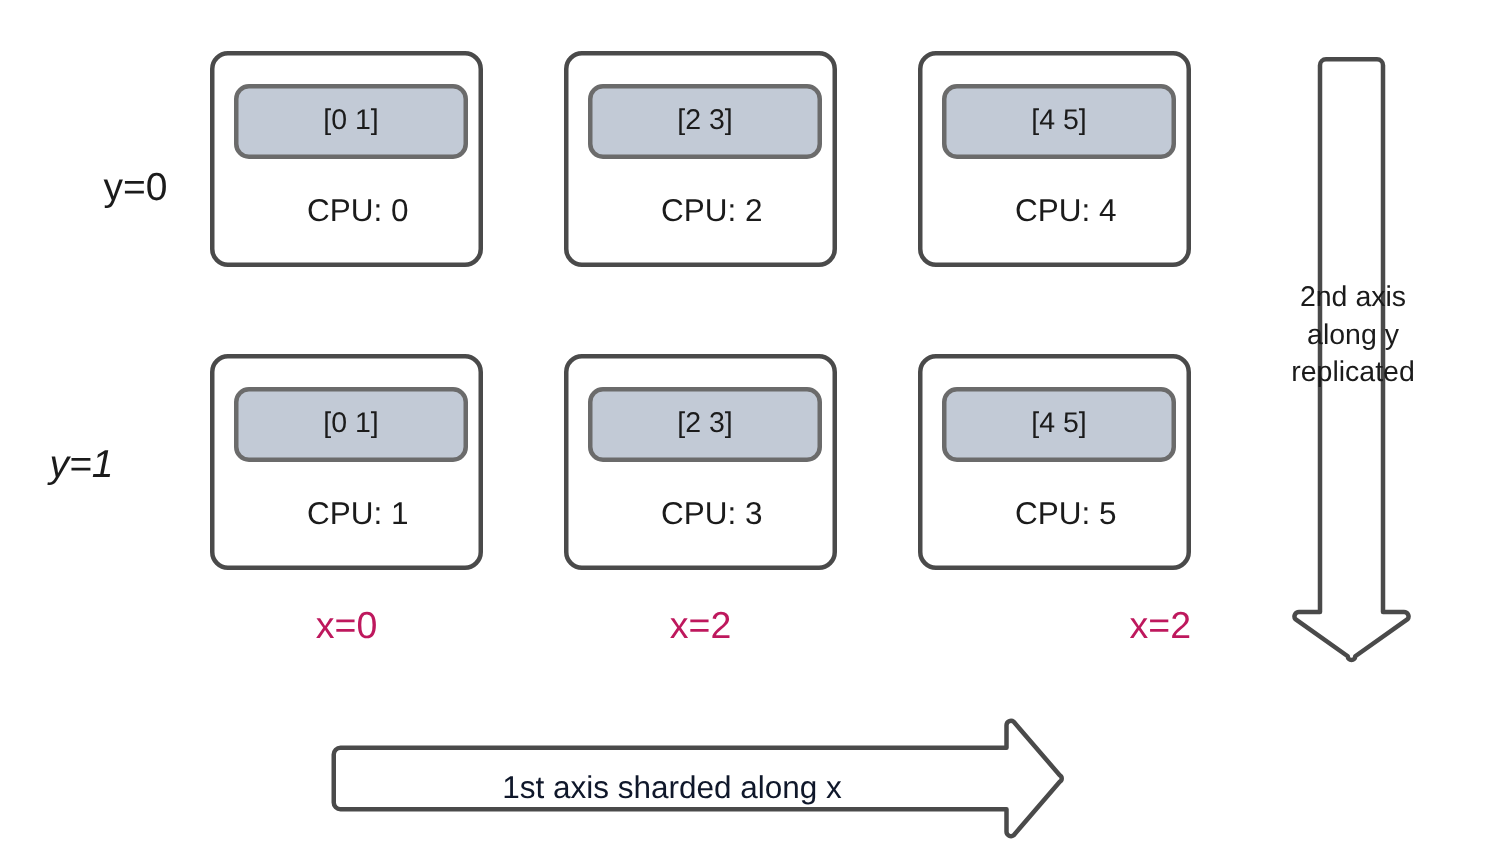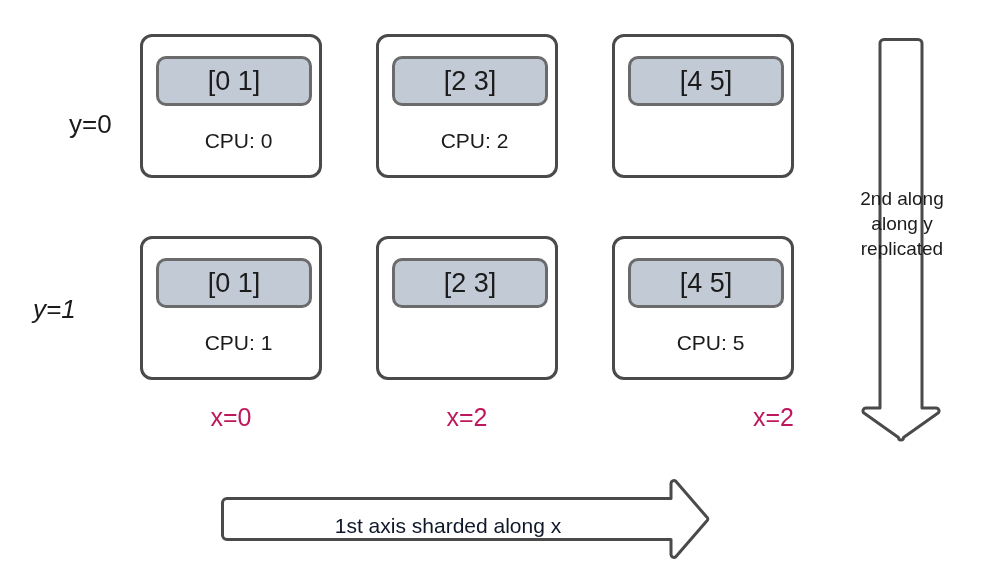--- a/index.html
+++ b/index.html
@@ -51,21 +51,21 @@
     top: 19px;
     width: 156px;
     height: 50px;
     box-sizing: border-box;
     border: 3px solid #6b6b6b;
     border-radius: 10px;
     background: #c2cad6;
     display: flex;
     align-items: center;
     justify-content: center;
-    font-size: 27px;
+    font-size: 19px;
     color: #1b1b1b;
   }
   .cpu-label {
     position: absolute;
     left: 0;
     right: 0;
     top: 92px;
     text-align: center;
     font-size: 21px;
     color: #1b1b1b;
@@ -145,28 +145,30 @@
   <div class="device-box" id="box-r0c0">
     <div class="shard-chip">[0 1]</div>
     <div class="cpu-label">CPU: 0</div>
   </div>
   <div class="device-box" id="box-r0c1">
     <div class="shard-chip">[2 3]</div>
     <div class="cpu-label">CPU: 2</div>
   </div>
   <div class="device-box" id="box-r0c2">
     <div class="shard-chip">[4 5]</div>
+    <div class="cpu-label">CPU: 4</div>
   </div>
 
   <div class="device-box" id="box-r1c0">
     <div class="shard-chip">[0 1]</div>
     <div class="cpu-label">CPU: 1</div>
   </div>
   <div class="device-box" id="box-r1c1">
     <div class="shard-chip">[2 3]</div>
+    <div class="cpu-label">CPU: 3</div>
   </div>
   <div class="device-box" id="box-r1c2">
     <div class="shard-chip">[4 5]</div>
     <div class="cpu-label">CPU: 5</div>
   </div>
 
   <div class="col-label" id="col-label-0">x=0</div>
   <div class="col-label" id="col-label-1">x=2</div>
   <div class="col-label" id="col-label-2">x=2</div>
 
@@ -195,20 +197,20 @@
              L 675.8,556.8
              A 3,3 0 0 1 671,554.5
              L 671,539.5
              L 227,539.5
              A 4.5,4.5 0 0 1 222.5,535
              L 222.5,503
              A 4.5,4.5 0 0 1 227,498.5 Z"></path>
   </svg>
 
   <div id="vertical-arrow-caption">
-    <span>2nd along</span>
+    <span>2nd axis</span>
     <span>along y</span>
     <span>replicated</span>
   </div>
 
   <div id="horizontal-arrow-caption">1st axis sharded along x</div>
 
 </div>
 
 </body></html>

